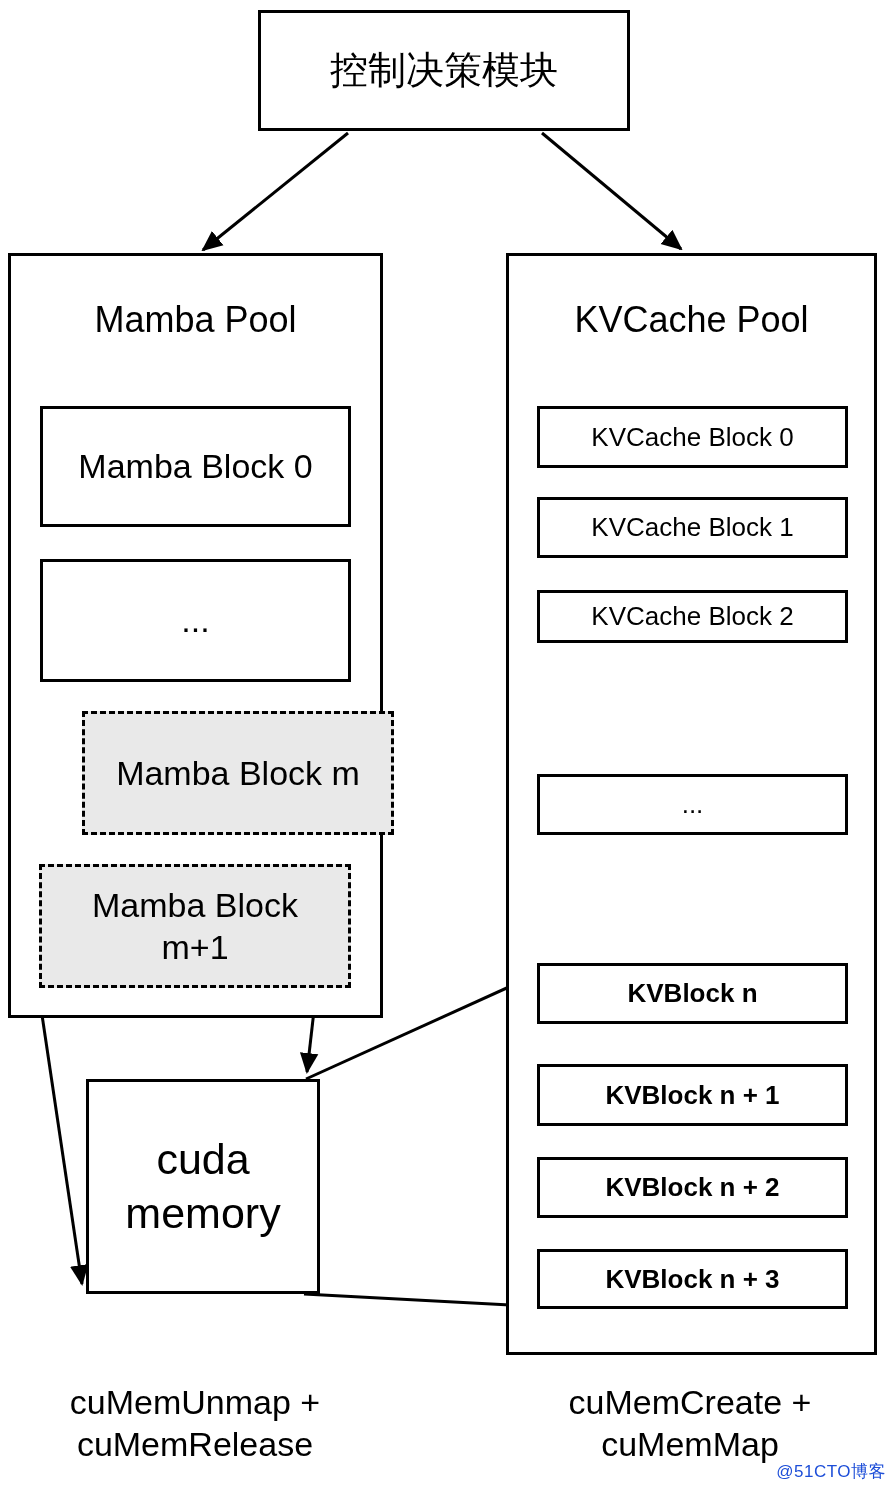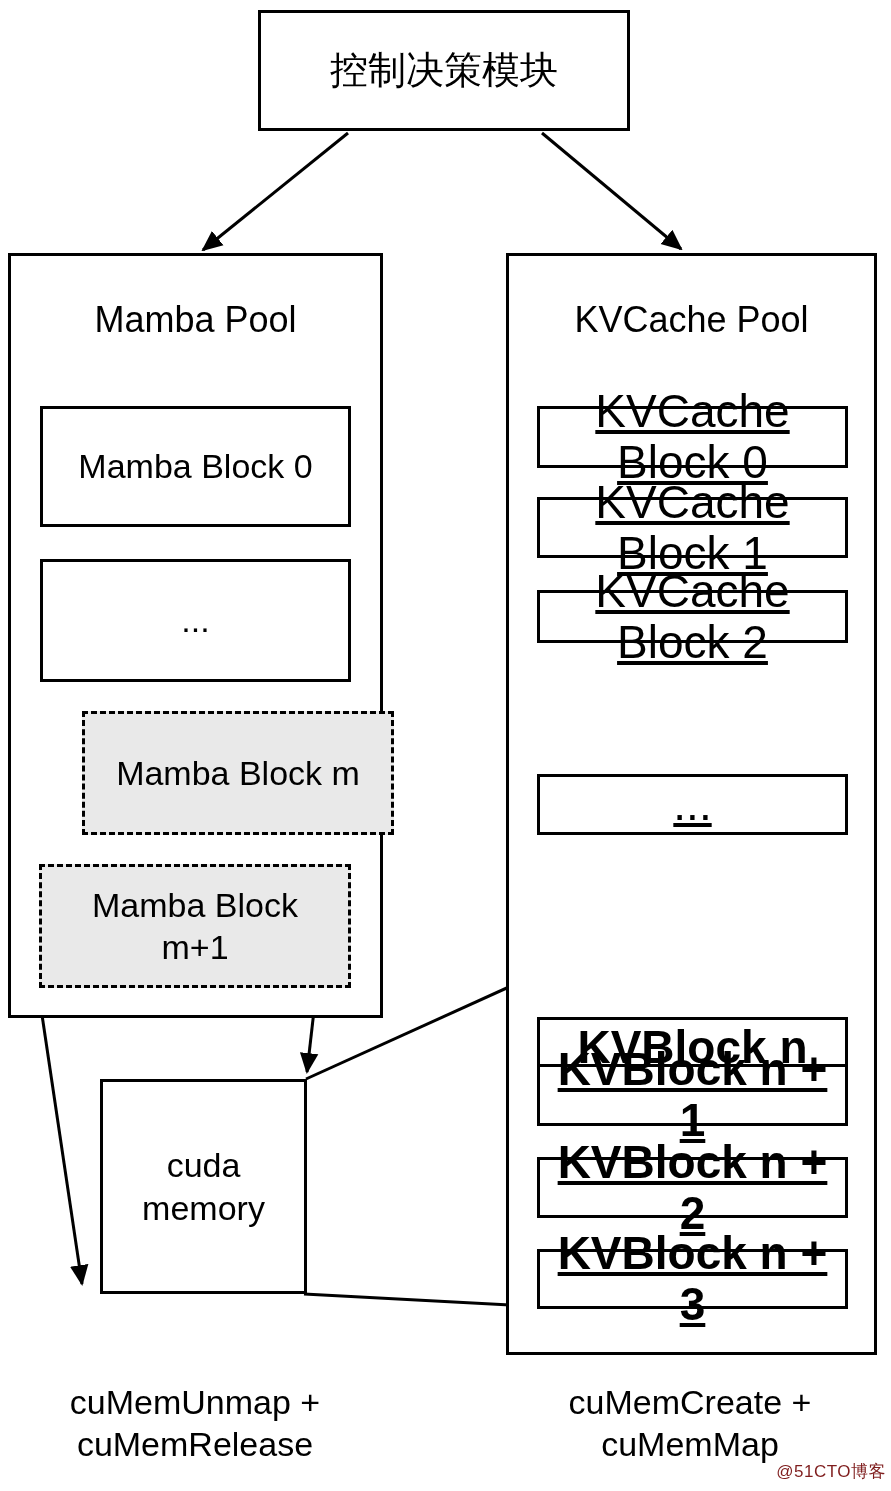--- a/index.html
+++ b/index.html
@@ -48,51 +48,51 @@
   #mamba-b0   { left: 40px; top: 406px; width: 311px; height: 121px; }
   #mamba-dots { left: 40px; top: 559px; width: 311px; height: 123px; }
   #mamba-bm   { left: 39px; top: 711px; width: 312px; height: 124px; margin-left: 43px; }
   #mamba-bm1  { left: 39px; top: 864px; width: 312px; height: 124px; }
   .dashed {
     border: 3px dashed #000000;
     background: #e9e9e9;
   }
   #mamba-bm1 .wrap { display: inline-block; width: 225px; }
 
-  .kvblock { font-size: 46px; line-height: 1.1; text-decoration: underline; }
+  .kvblock { font-size: 26px; line-height: 1.1; }
   .kvbold  { font-weight: bold; }
   #kv-b0   { left: 537px; top: 406px;  width: 311px; height: 62px; }
   #kv-b1   { left: 537px; top: 497px;  width: 311px; height: 61px; }
   #kv-b2   { left: 537px; top: 590px;  width: 311px; height: 53px; }
   #kv-dots { left: 537px; top: 774px;  width: 311px; height: 61px; }
-  #kv-n    { left: 537px; top: 1017px;  width: 311px; height: 61px; }
+  #kv-n    { left: 537px; top: 963px;  width: 311px; height: 61px; }
   #kv-n1   { left: 537px; top: 1064px; width: 311px; height: 62px; }
   #kv-n2   { left: 537px; top: 1157px; width: 311px; height: 61px; }
   #kv-n3   { left: 537px; top: 1249px; width: 311px; height: 60px; }
 
-  #cuda-box { left: 100px; top: 1079px; width: 207px; height: 215px; font-size: 34px; line-height: 1.25; }
+  #cuda-box { left: 86px; top: 1079px; width: 234px; height: 215px; font-size: 43px; line-height: 1.25; }
   #cuda-box .wrap { display: inline-block; width: 160px; }
 
   .caption {
     position: absolute;
     top: 1381px;
     width: 340px;
     text-align: center;
     font-size: 34px;
     line-height: 1.24;
   }
   #caption-left  { left: 25px; }
   #caption-right { left: 520px; }
 
   #watermark {
     position: absolute;
     right: 5px;
     top: 1460px;
     font-size: 17px;
-    color: #7f1d1d;
+    color: #1d4ed8;
     letter-spacing: 0.5px;
   }
   .edge { stroke: #000000; stroke-width: 3; fill: none; }
 </style>
 </head>
 <body>
 
 <div id="canvas">
 
   <svg id="edges" viewBox="0 0 891 1491" xmlns="http://www.w3.org/2000/svg">

